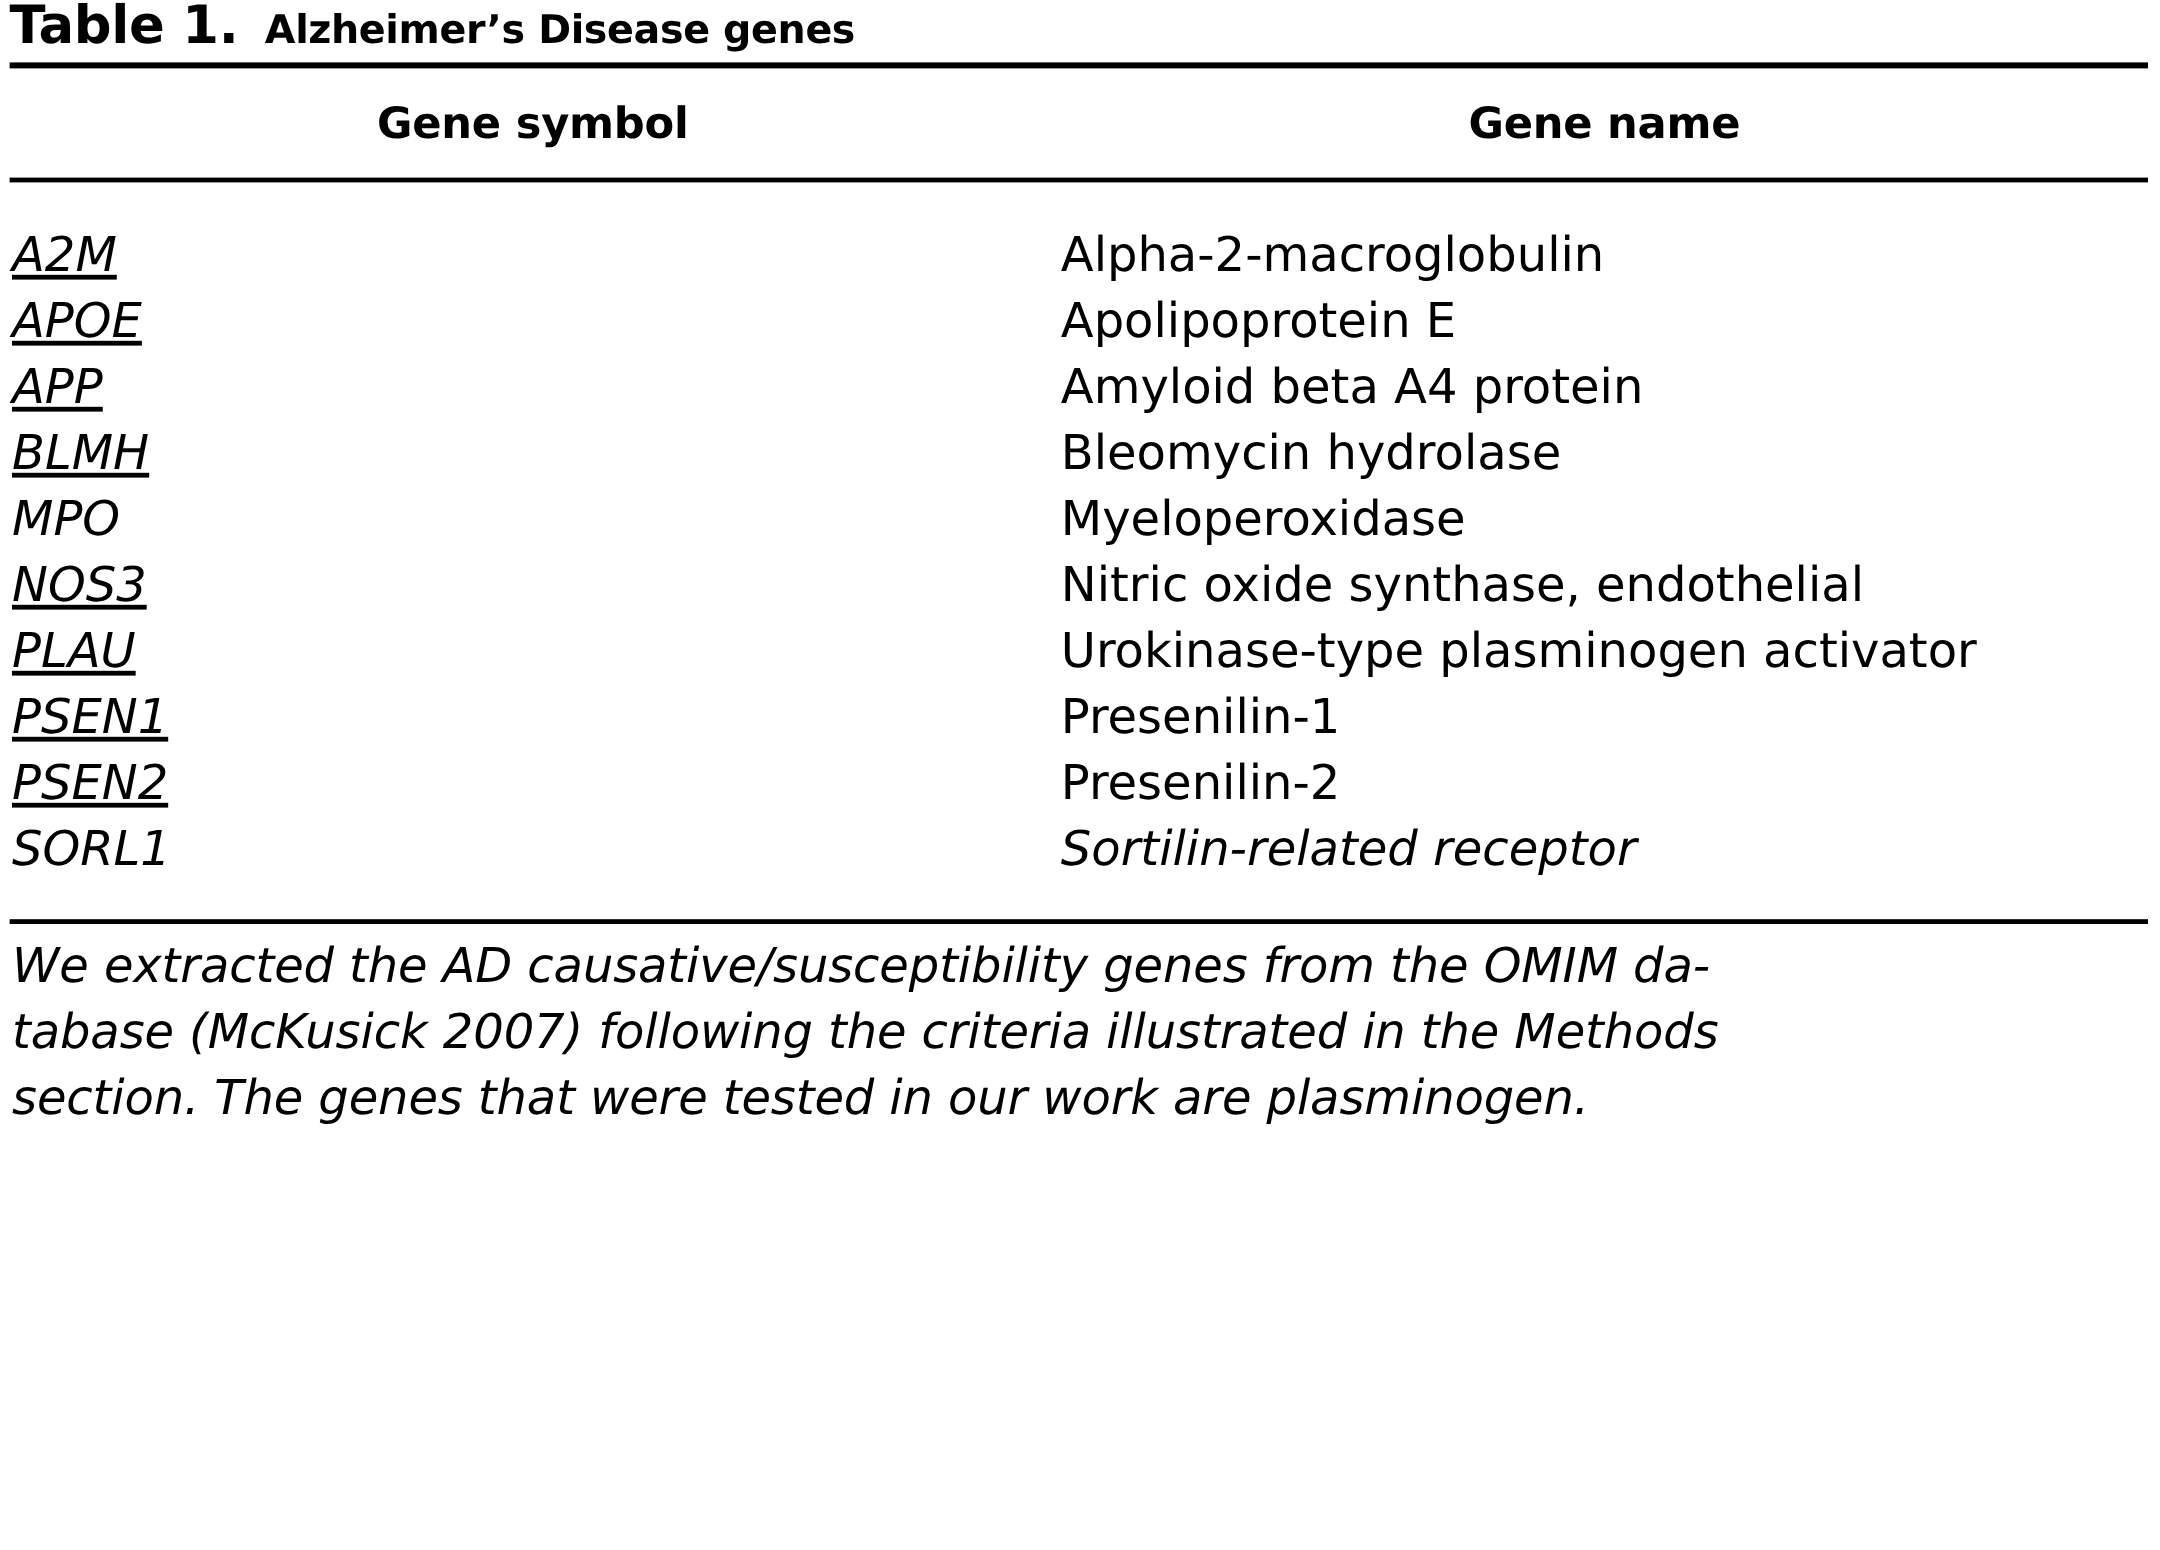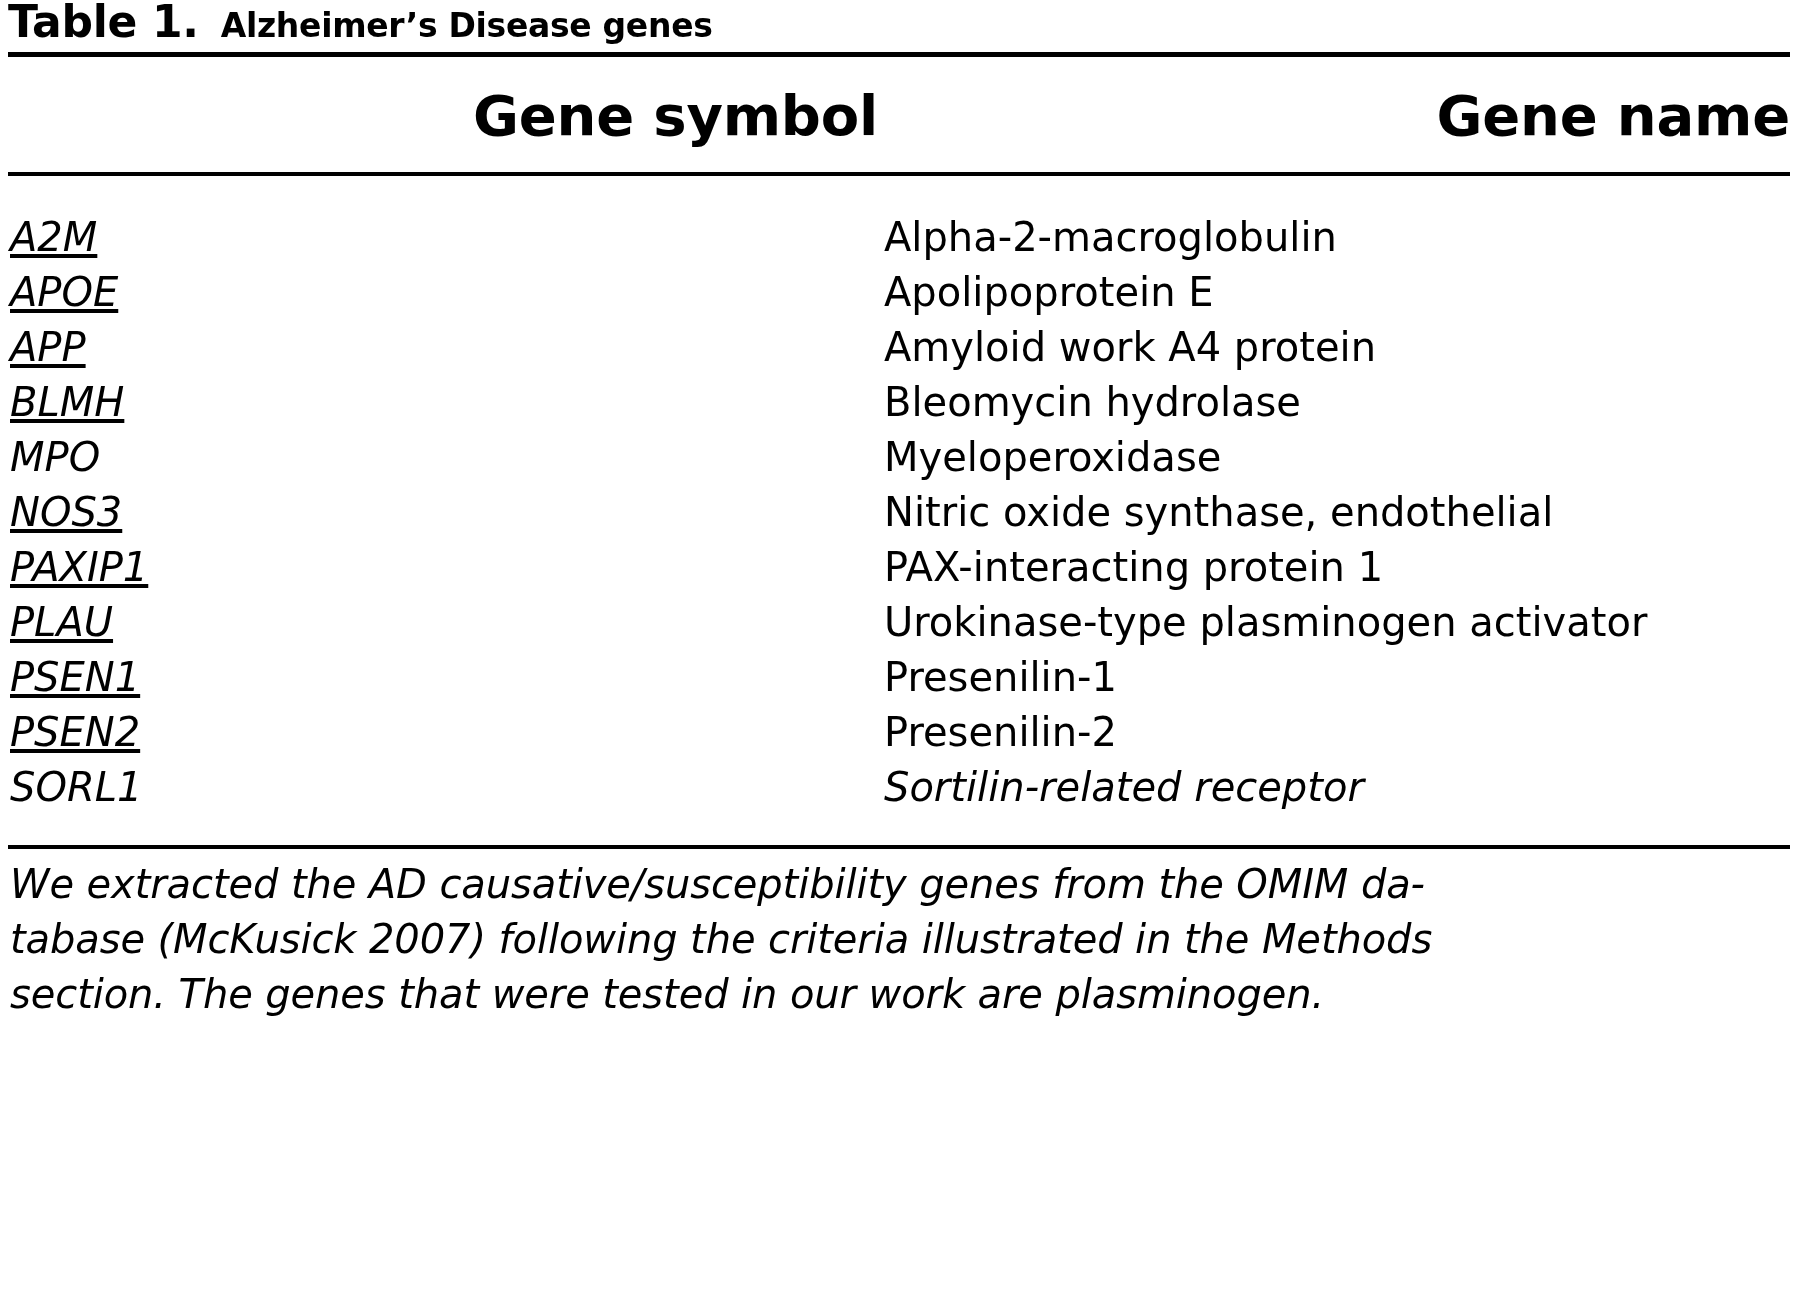--- a/index.html
+++ b/index.html
@@ -50,22 +50,22 @@
     border-top: 4px solid #000;
   }
   table.gene-table {
     width: 100%;
     border-collapse: collapse;
     table-layout: fixed;
   }
   table.gene-table col.c1 { width: 870px; }
   table.gene-table col.c2 { width: auto; }
   th.head {
-    text-align: right;
-    font-size: 56px;
+    text-align: center;
+    font-size: 36px;
     font-weight: bold;
     letter-spacing: -0.2px;
     padding: 26px 0 24px 0;
     vertical-align: bottom;
   }
   th.head.sym { padding-left: 2px; }
   th.head.name { padding-left: 6px; }
   td.sym {
     font-size: 40px;
     font-style: italic;
@@ -130,37 +130,33 @@
       <tr class="first-row">
         <td class="sym"><span class="u">A2M</span></td>
         <td class="name">Alpha-2-macroglobulin</td>
       </tr>
       <tr>
         <td class="sym"><span class="u">APOE</span></td>
         <td class="name">Apolipoprotein E</td>
       </tr>
       <tr>
         <td class="sym"><span class="u">APP</span></td>
-        <td class="name">Amyloid work A4 protein</td>
+        <td class="name">Amyloid beta A4 protein</td>
       </tr>
       <tr>
         <td class="sym"><span class="u">BLMH</span></td>
         <td class="name">Bleomycin hydrolase</td>
       </tr>
       <tr>
         <td class="sym"><span>MPO</span></td>
         <td class="name">Myeloperoxidase</td>
       </tr>
       <tr>
         <td class="sym"><span class="u">NOS3</span></td>
         <td class="name">Nitric oxide synthase, endothelial</td>
-      </tr>
-      <tr>
-        <td class="sym"><span class="u">PAXIP1</span></td>
-        <td class="name">PAX-interacting protein 1</td>
       </tr>
       <tr>
         <td class="sym"><span class="u">PLAU</span></td>
         <td class="name">Urokinase-type plasminogen activator</td>
       </tr>
       <tr>
         <td class="sym"><span class="u">PSEN1</span></td>
         <td class="name">Presenilin-1</td>
       </tr>
       <tr>

